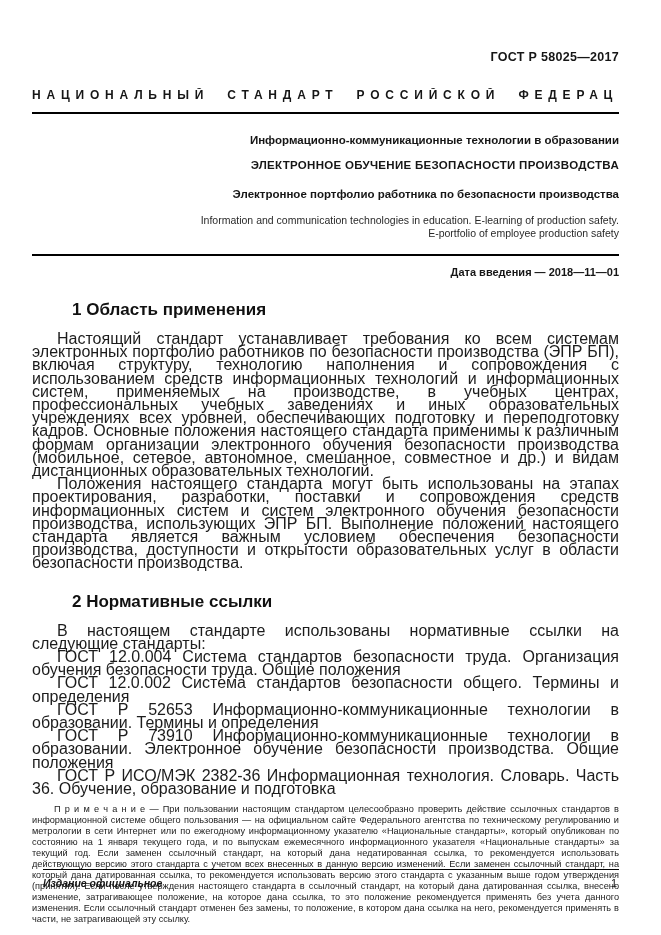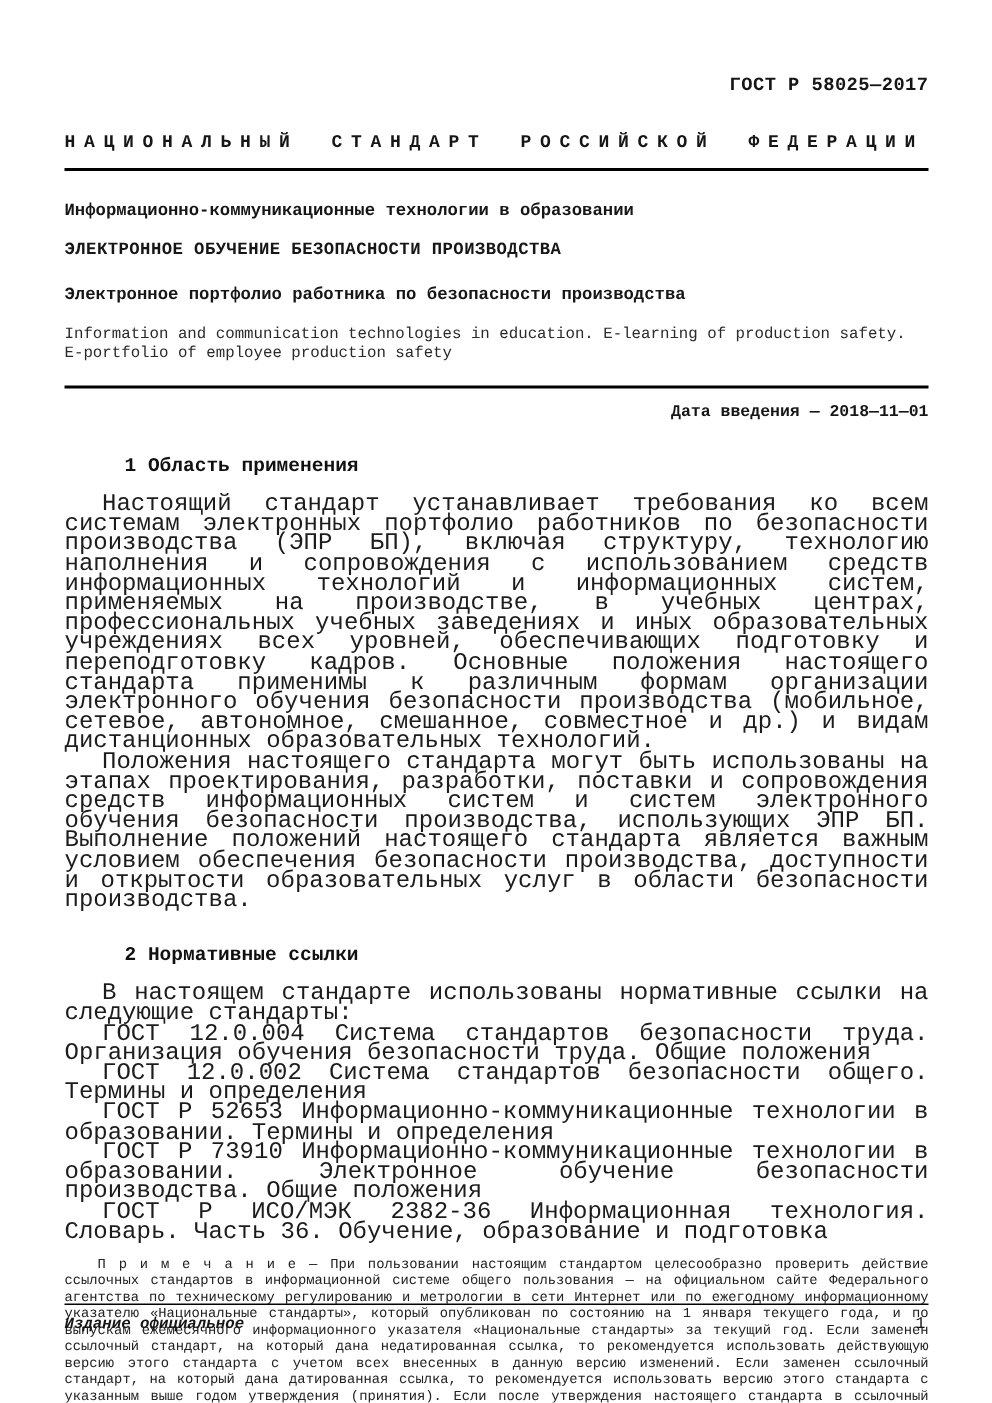--- a/index.html
+++ b/index.html
@@ -6,25 +6,24 @@
   body {
     width: 661px; height: 935px;
     background: #ffffff;
     font-family: "Liberation Sans", sans-serif;
     color: #161616;
     -webkit-font-smoothing: antialiased;
   }
   .page {
     position: relative;
     width: 661px; height: 935px;
-    padding: 50px 42px 0 43px;
+    padding: 50px 42px 0 32px;
     box-sizing: border-box;
     overflow: hidden;
     background: #fff;
-    font-family: Liberation Mono, monospace;
   }
   .doc-number {
     text-align: right;
     font-weight: bold;
     font-size: 12.5px;
     letter-spacing: 0.3px;
   }
   .nat-std {
     margin-top: 24px;
     font-weight: bold;
@@ -34,33 +33,33 @@
     white-space: nowrap;
     overflow: hidden;
   }
   .rule {
     border: 0;
     border-top: 2px solid #000;
     height: 0;
   }
   .rule-header { margin-top: 10px; }
   .rule-title  { margin-top: 14px; }
-  .title-block { text-align: left; margin-top: 20px; }
+  .title-block { text-align: right; margin-top: 20px; }
   .subject     { font-weight: bold; font-size: 11.5px; }
   .main-title  { font-weight: bold; font-size: 11.5px; margin-top: 13px; letter-spacing: 0.3px; }
   .subtitle    { font-weight: bold; font-size: 11.5px; margin-top: 17px; }
   .english     { font-size: 10.5px; margin-top: 14px; line-height: 13px; color: #2a2a2a; }
   .date-line {
     text-align: right;
     font-weight: bold;
     font-size: 11px;
     margin-top: 10px;
   }
   h2 {
-    font-size: 13px;
+    font-size: 17px;
     font-weight: bold;
     margin: 22px 0 12px;
     padding-left: 40px;
     color: #111;
   }
   p {
     font-size: 16px;
     line-height: 13.2px;
     text-align: justify;
     text-indent: 25px;

